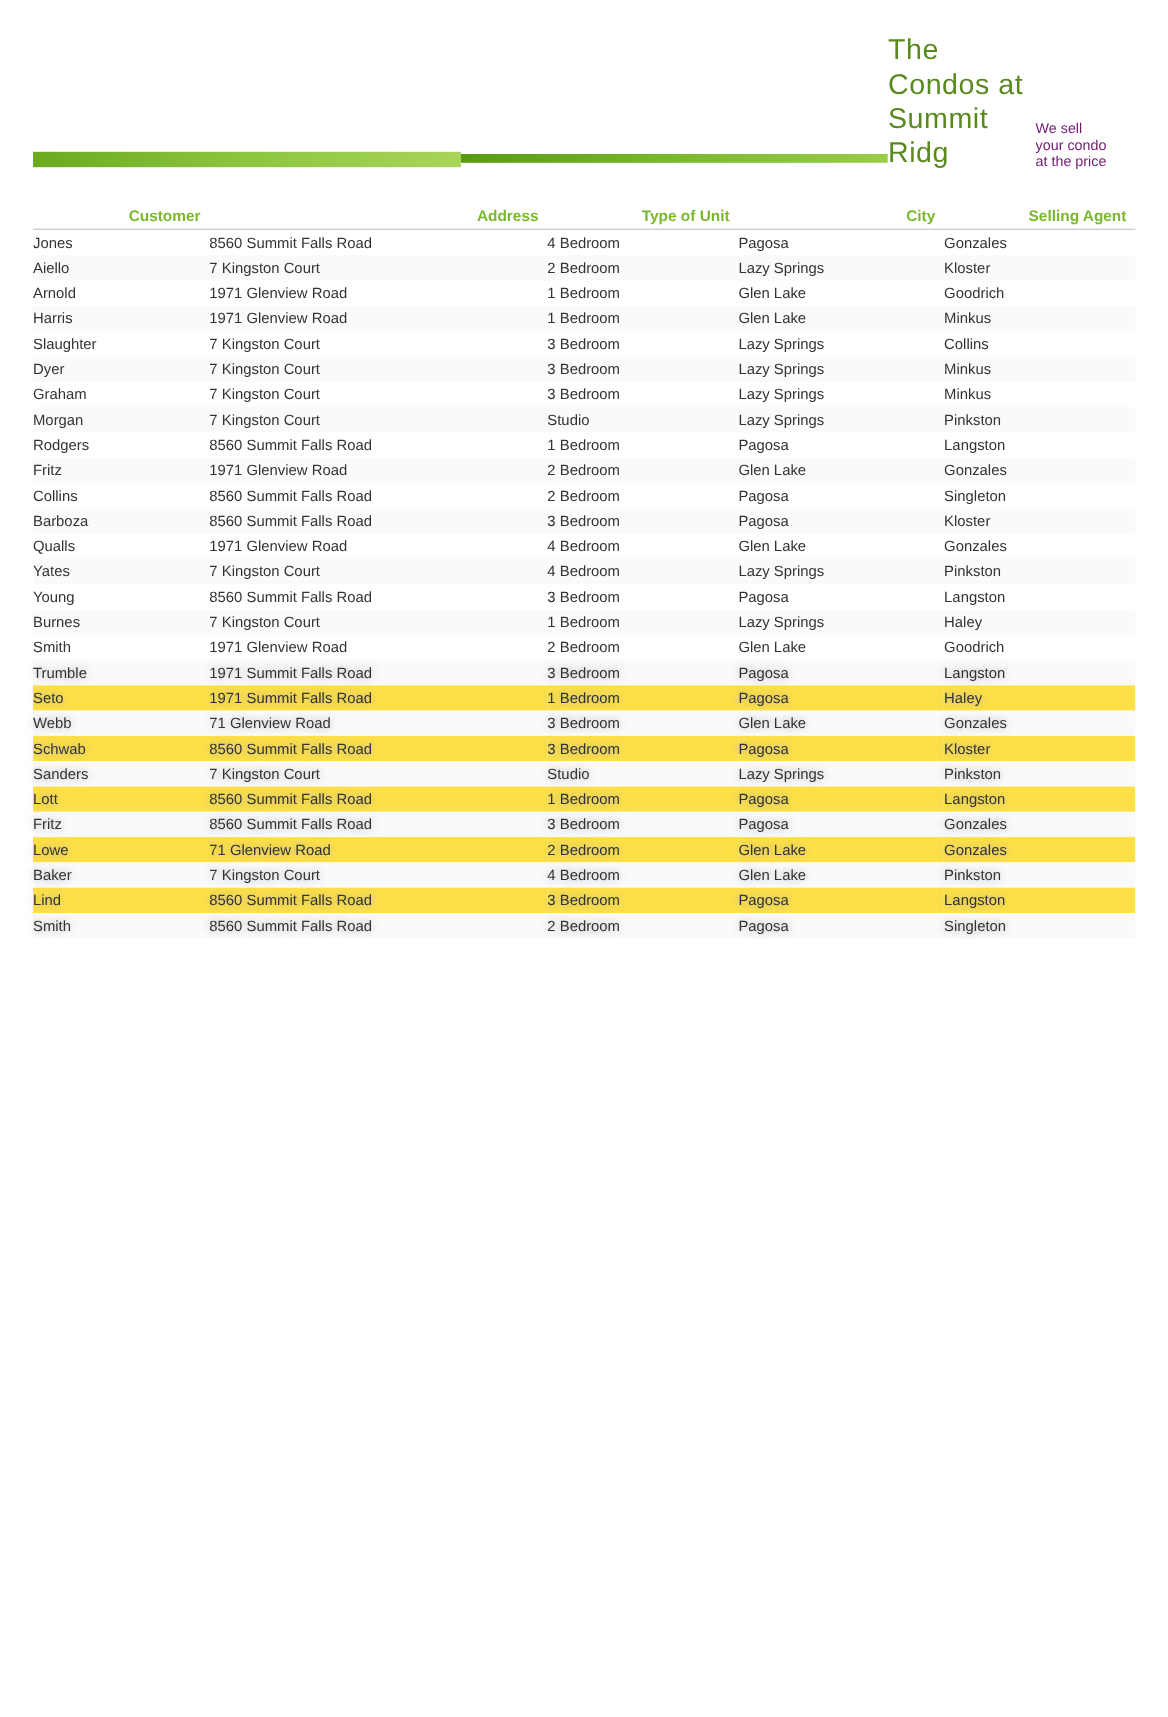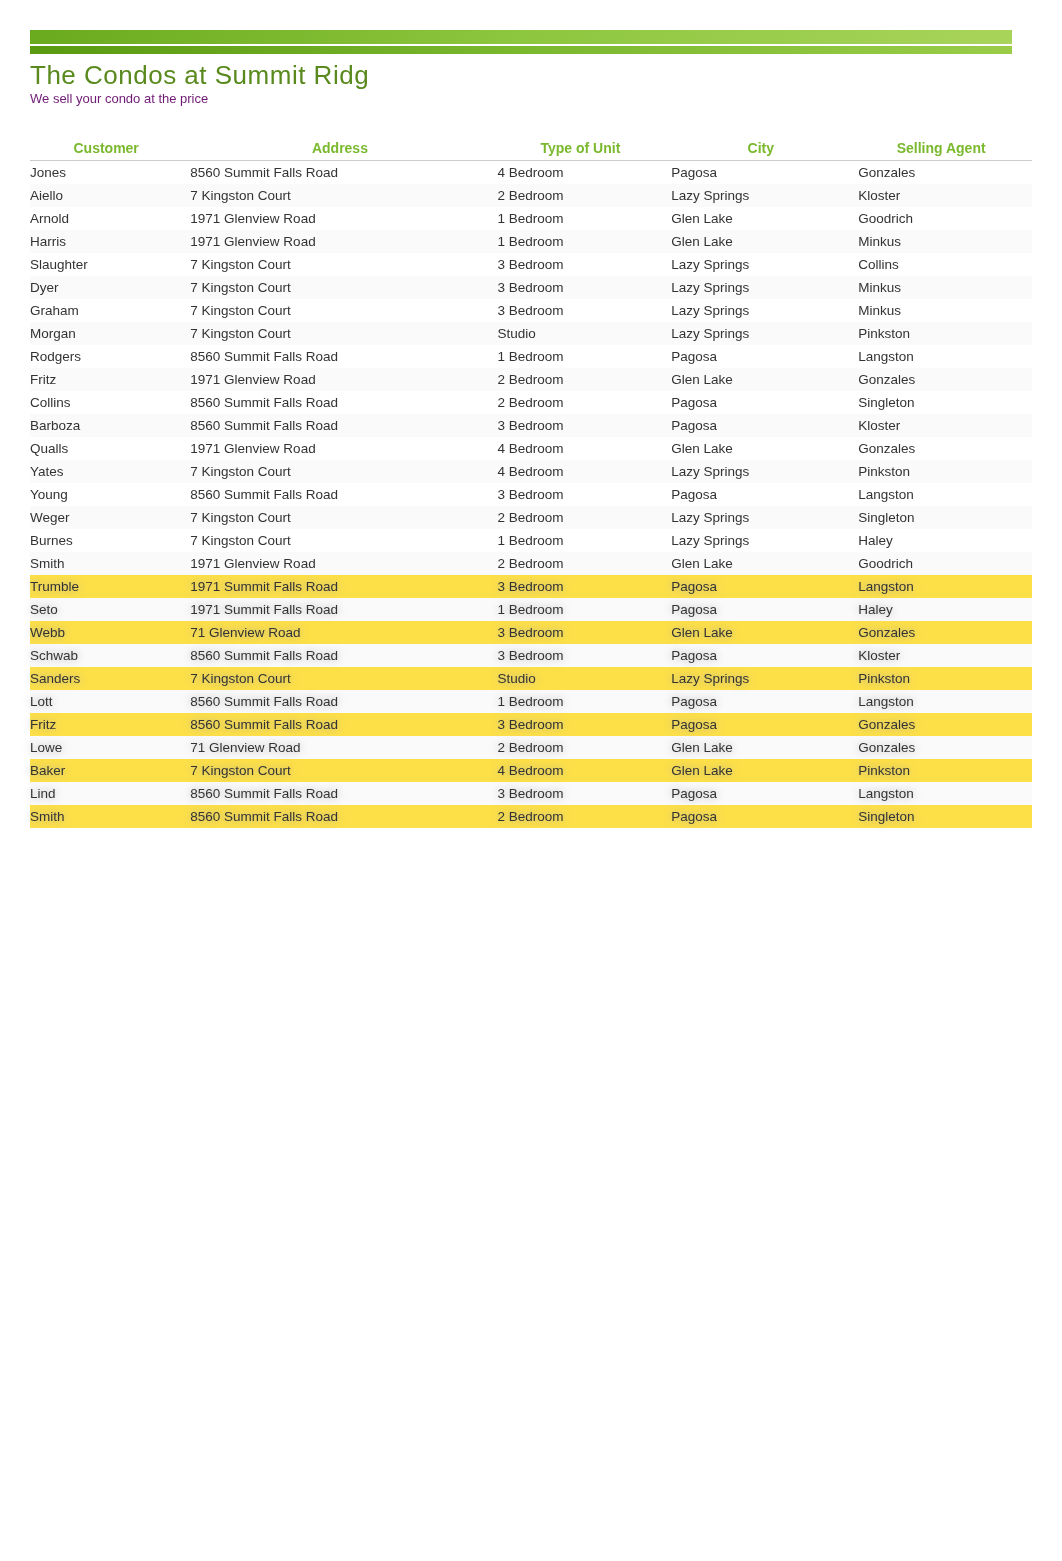--- a/index.html
+++ b/index.html
@@ -12,21 +12,21 @@
       min-height: 1561px;
     }
 
     .page-wrapper {
       padding: 20px 30px;
     }
 
     
     .header-banner {
       display: flex;
-      flex-direction: column;
+      align-items: flex-end;
       padding: 10px 20px 10px 0;
       margin-bottom: 10px;
       position: relative;
     }
 
     .header-bar-top {
       width: 100%;
       height: 14px;
       background: linear-gradient(to right, #6aaa1e, #8dc63f, #a8d45a);
       margin-bottom: 2px;
@@ -52,21 +52,21 @@
     }
 
     
     .data-table {
       width: 100%;
       border-collapse: collapse;
       margin-top: 20px;
     }
 
     .data-table thead tr th {
-      text-align: center;
+      text-align: right;
       padding: 4px 8px 4px 0;
       font-weight: bold;
       color: #7ab82e;
       font-size: 14px;
       border-bottom: 1px solid #ccc;
     }
 
     .data-table tbody tr td {
       padding: 4px 8px 4px 0;
       font-size: 13.5px;
@@ -214,27 +214,20 @@
           <td>Pinkston</td>
         </tr>
         <tr>
           <td>Young</td>
           <td>8560 Summit Falls Road</td>
           <td>3 Bedroom</td>
           <td>Pagosa</td>
           <td>Langston</td>
         </tr>
         <tr>
-          <td>Weger</td>
-          <td>7 Kingston Court</td>
-          <td>2 Bedroom</td>
-          <td>Lazy Springs</td>
-          <td>Singleton</td>
-        </tr>
-        <tr>
           <td>Burnes</td>
           <td>7 Kingston Court</td>
           <td>1 Bedroom</td>
           <td>Lazy Springs</td>
           <td>Haley</td>
         </tr>
         <tr>
           <td>Smith</td>
           <td>1971 Glenview Road</td>
           <td>2 Bedroom</td>

